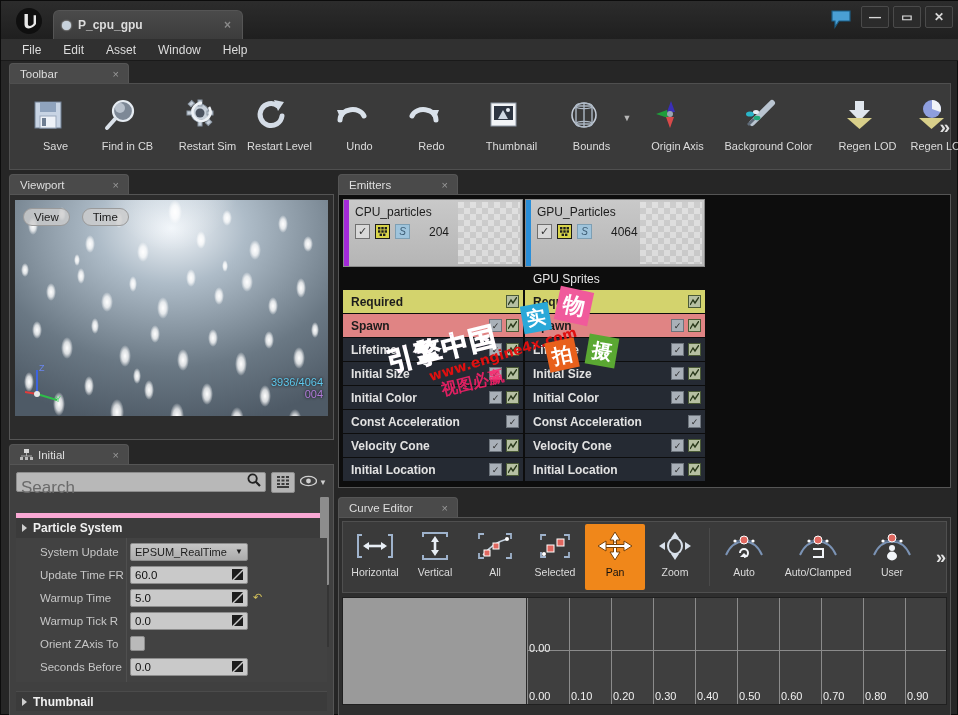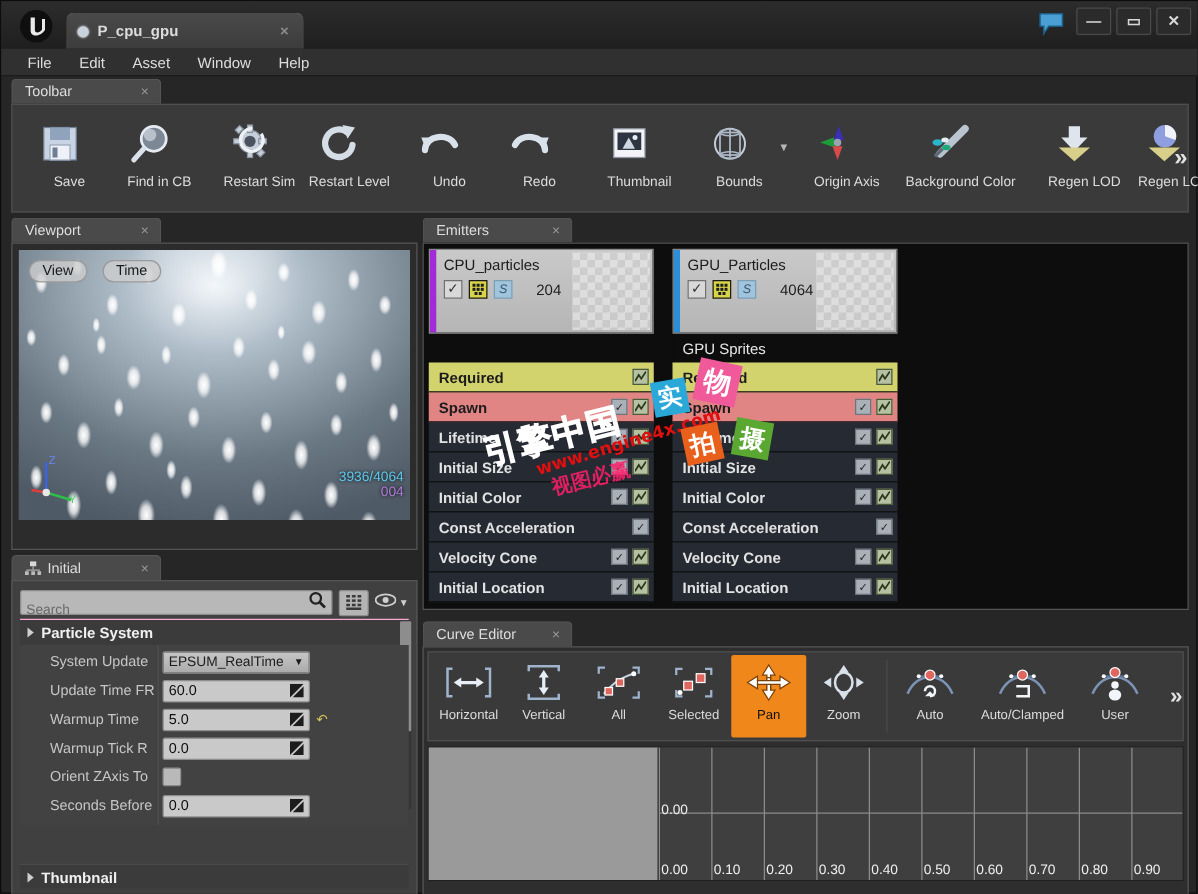--- a/index.html
+++ b/index.html
@@ -128,31 +128,31 @@
   .vp-axis { position: absolute; left: 10px; bottom: 12px; width: 42px; height: 42px; z-index: 5; }
 
   
   #details-panel { left: 8px; top: 443px; width: 325px; height: 272px; }
   .dt-body { width: 325px; height: 252px; background: #404040; padding: 6px 6px 0 6px; position: relative; }
   .dt-searchrow { display: flex; align-items: center; gap: 5px; height: 22px; }
   .dt-search {
     flex: 1 1 auto; height: 20px; background: #b8b8b8; border: 1px solid #8d8d8d;
     border-radius: 2px; display: flex; align-items: center; padding: 0 4px;
   }
-  .dt-search .ph { flex: 1 1 auto; color: #6a6a6a; font-size: 11px; margin-top: 12px; }
+  .dt-search .ph { flex: 1 1 auto; color: #6a6a6a; font-size: 17px; margin-top: 12px; }
   .dt-iconbtn {
     width: 24px; height: 21px; background: #b4b4b4; border: 1px solid #8d8d8d;
     border-radius: 2px; display: flex; align-items: center; justify-content: center;
   }
   .dt-eye { display:flex; align-items:center; gap:2px; color: #cfcfcf; }
   .dt-scroll { position: absolute; right: 4px; top: 32px; width: 9px; height: 150px; }
   .dt-scroll .track { width: 9px; height: 150px; background: #353535; }
   .dt-scroll .thumb { position: absolute; top: 0; width: 9px; height: 88px; background: #8d8d8d; border-radius: 1px; }
   .dt-section {
-    margin-top: 2px; background: #3a3a3a; border-top: 1px solid #f9a8d4;
+    margin-top: 20px; background: #3a3a3a; border-top: 5px solid #f9a8d4;
   }
   .dt-section-hd {
     height: 20px; display: flex; align-items: center; gap: 6px;
     padding-left: 6px; color: #f0f0f0; font-size: 12px; font-weight: bold;
     background: #3b3b3b;
   }
   .tri { width: 0; height: 0; border-left: 5px solid #cfcfcf; border-top: 4px solid transparent; border-bottom: 4px solid transparent; }
   .dt-rows { background: #424242; padding: 2px 0 4px 0; position: relative; }
   .dt-rows:before {
     content:""; position:absolute; left: 110px; top: 0; bottom: 0; width: 1px; background: #4f4f4f;
@@ -181,21 +181,21 @@
   .dt-footer {
     position: absolute; left: 6px; right: 6px; bottom: 4px;
     height: 20px; background: #3b3b3b; border-top: 1px solid #4b4b4b;
     display: flex; align-items: center; gap: 6px; padding-left: 6px;
     color: #f0f0f0; font-size: 12px; font-weight: bold;
   }
 
   
   #emitters-panel { left: 337px; top: 173px; width: 613px; height: 314px; }
   .em-body { position: relative; width: 613px; height: 294px; background: #0d0d0d; padding: 4px; overflow: hidden; }
-  .em-cols { display: flex; gap: 15px; }
+  .em-cols { display: flex; gap: 2px; }
   .em-col { width: 180px; position: relative; }
   .em-head {
     position: relative; height: 68px;
     background: linear-gradient(#c9c9c9,#b5b5b5);
     border: 1px solid #8a8a8a; overflow: hidden;
   }
   .em-head .bar { position: absolute; left: 0; top: 0; bottom: 0; width: 5px; }
   .em-head .title {
     position: absolute; left: 11px; top: 5px; color: #1c1c1c; font-size: 12px;
   }

